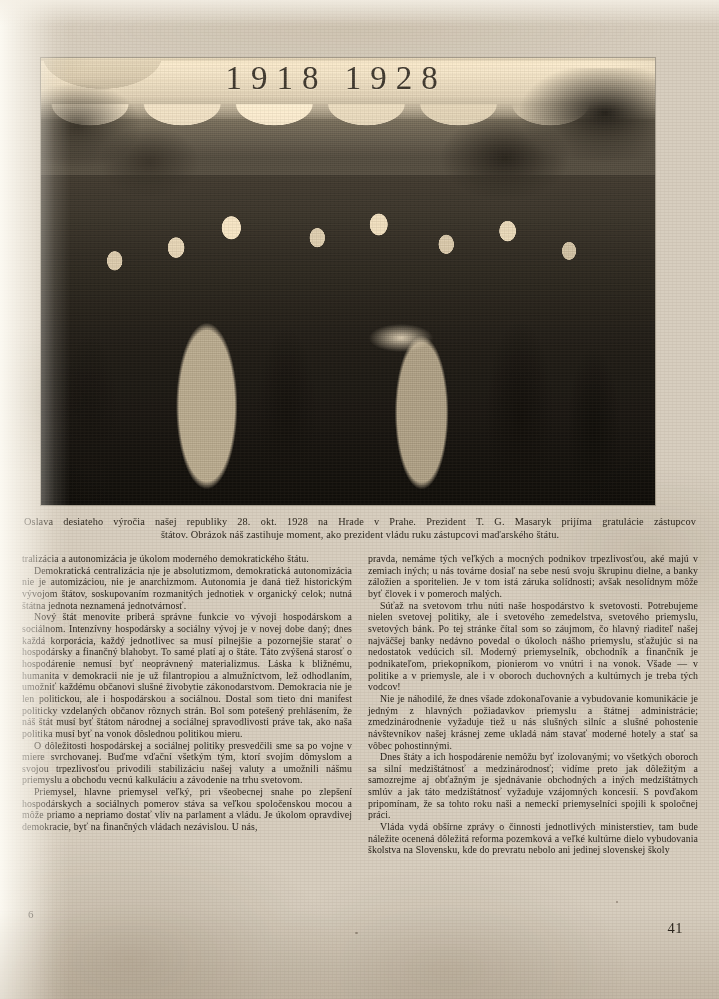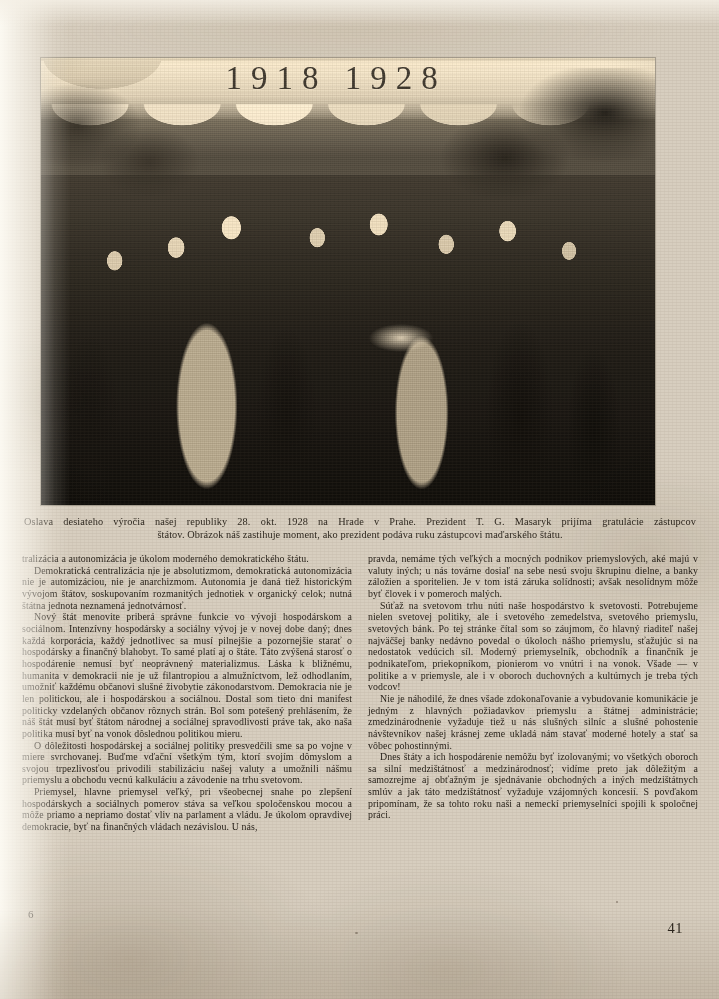--- a/index.html
+++ b/index.html
@@ -255,36 +255,37 @@
       <div class="ph-layer" id="ph-foliage-left"></div>
       <div class="ph-layer" id="ph-crowd"></div>
       <div class="ph-layer" id="ph-handshake"></div>
       <div id="ph-grain"></div>
       <div id="ph-vignette"></div>
     </div>
   </figure>
 
   <div id="caption">
     <span class="cap-line cap-line-1">Oslava desiateho výročia našej republiky 28. okt. 1928 na Hrade v Prahe. Prezident T. G. Masaryk prijíma gratulácie zástupcov</span>
-    <span class="cap-line cap-line-2">štátov. Obrázok náš zastihuje moment, ako prezident podáva ruku zástupcovi maďarského štátu.</span>
+    <span class="cap-line cap-line-2">štátov. Obrázok náš zastihuje moment, ako prezident vládu ruku zástupcovi maďarského štátu.</span>
   </div>
 
   <div id="columns">
     <div class="col" id="col-left">
       <p class="no-indent">tralizácia a autonomizácia je úkolom moderného demokratického štátu.</p>
       <p>Demokratická centralizácia nie je absolutizmom, demokratická autonomizácia nie je automizáciou, nie je anarchizmom. Autonomia je daná tiež historickým vývojom štátov, soskupovaním rozmanitých jednotiek v organický celok; nutná štátna jednota neznamená jednotvárnosť.</p>
       <p>Nový štát menovite priberá správne funkcie vo vývoji hospodárskom a sociálnom. Intenzívny hospodársky a sociálny vývoj je v novej dobe daný; dnes každá korporácia, každý jednotlivec sa musí pilnejšie a pozornejšie starať o hospodársky a finančný blahobyt. To samé platí aj o štáte. Táto zvýšená starosť o hospodárenie nemusí byť neoprávnený materializmus. Láska k bližnému, humanita v demokracii nie je už filantropiou a almužníctvom, lež odhodlaním, umožniť každému občanovi slušné živobytie zákonodarstvom. Demokracia nie je len politickou, ale i hospodárskou a sociálnou. Dostal som tieto dni manifest politicky vzdelaných občanov rôznych strán. Bol som potešený prehlásením, že náš štát musí byť štátom národnej a sociálnej spravodlivosti práve tak, ako naša politika musí byť na vonok dôslednou politikou mieru.</p>
       <p>O dôležitosti hospodárskej a sociálnej politiky presvedčili sme sa po vojne v miere svrchovanej. Buďme vďační všetkým tým, ktorí svojím dômyslom a svojou trpezlivosťou privodili stabilizáciu našej valuty a umožnili nášmu priemyslu a obchodu vecnú kalkuláciu a závodenie na trhu svetovom.</p>
       <p>Priemysel, hlavne priemysel veľký, pri všeobecnej snahe po zlepšení hospodárskych a sociálnych pomerov stáva sa veľkou spoločenskou mocou a môže priamo a nepriamo dostať vliv na parlament a vládu. Je úkolom opravdivej demokracie, byť na finančných vládach nezávislou. U nás,</p>
     </div>
     <div class="col" id="col-right">
-      <p class="no-indent">pravda, nemáme tých veľkých a mocných podnikov priemyslových, aké majú v valuty iných; u nás továrne dosiaľ na sebe nesú svoju škrupinu dielne, a banky záložien a sporitelien. Je v tom istá záruka solídnosti; avšak nesolídnym môže byť človek i v pomeroch malých.</p>
+      <p class="no-indent">pravda, nemáme tých veľkých a mocných podnikov trpezlivosťou, aké majú v zemiach iných; u nás továrne dosiaľ na sebe nesú svoju škrupinu dielne, a banky záložien a sporitelien. Je v tom istá záruka solídnosti; avšak nesolídnym môže byť človek i v pomeroch malých.</p>
       <p>Súťaž na svetovom trhu núti naše hospodárstvo k svetovosti. Potrebujeme nielen svetovej politiky, ale i svetového zemedelstva, svetového priemyslu, svetových bánk. Po tej stránke čítal som so záujmom, čo hlavný riaditeľ našej najväčšej banky nedávno povedal o úkoloch nášho priemyslu, sťažujúc si na nedostatok vedúcich síl. Moderný priemyselník, obchodník a finančník je podnikateľom, priekopníkom, pionierom vo vnútri i na vonok. Všade — v politike a v priemysle, ale i v oboroch duchovných a kultúrnych je treba tých vodcov!</p>
       <p>Nie je náhodilé, že dnes všade zdokonaľovanie a vybudovanie komunikácie je jedným z hlavných požiadavkov priemyslu a štátnej administrácie; zmedzinárodnenie vyžaduje tiež u nás slušných silníc a slušné pohostenie návštevníkov našej krásnej zeme ukladá nám stavať moderné hotely a stať sa vôbec pohostinnými.</p>
       <p>Dnes štáty a ich hospodárenie nemôžu byť izolovanými; vo všetkých oboroch sa silní medzištátnosť a medzinárodnosť; vidíme preto jak dôležitým a samozrejme aj obťažným je sjednávanie obchodných a iných medzištátnych smlúv a jak táto medzištátnosť vyžaduje vzájomných koncesií. S povďakom pripomínam, že sa tohto roku naši a nemeckí priemyselníci spojili k spoločnej práci.</p>
+      <p>Vláda vydá obšírne zprávy o činnosti jednotlivých ministerstiev, tam bude náležite ocenená dôležitá reforma pozemková a veľké kultúrne dielo vybudovania školstva na Slovensku, kde do prevratu nebolo ani jedinej slovenskej školy</p>
     </div>
   </div>
 
   <div id="folio-left">6</div>
   <div id="folio-right">41</div>
 
   <div id="paper-texture"></div>
   <div id="paper-grain"></div>
   <div id="gutter-glow"></div>
   <div id="top-curl"></div>

